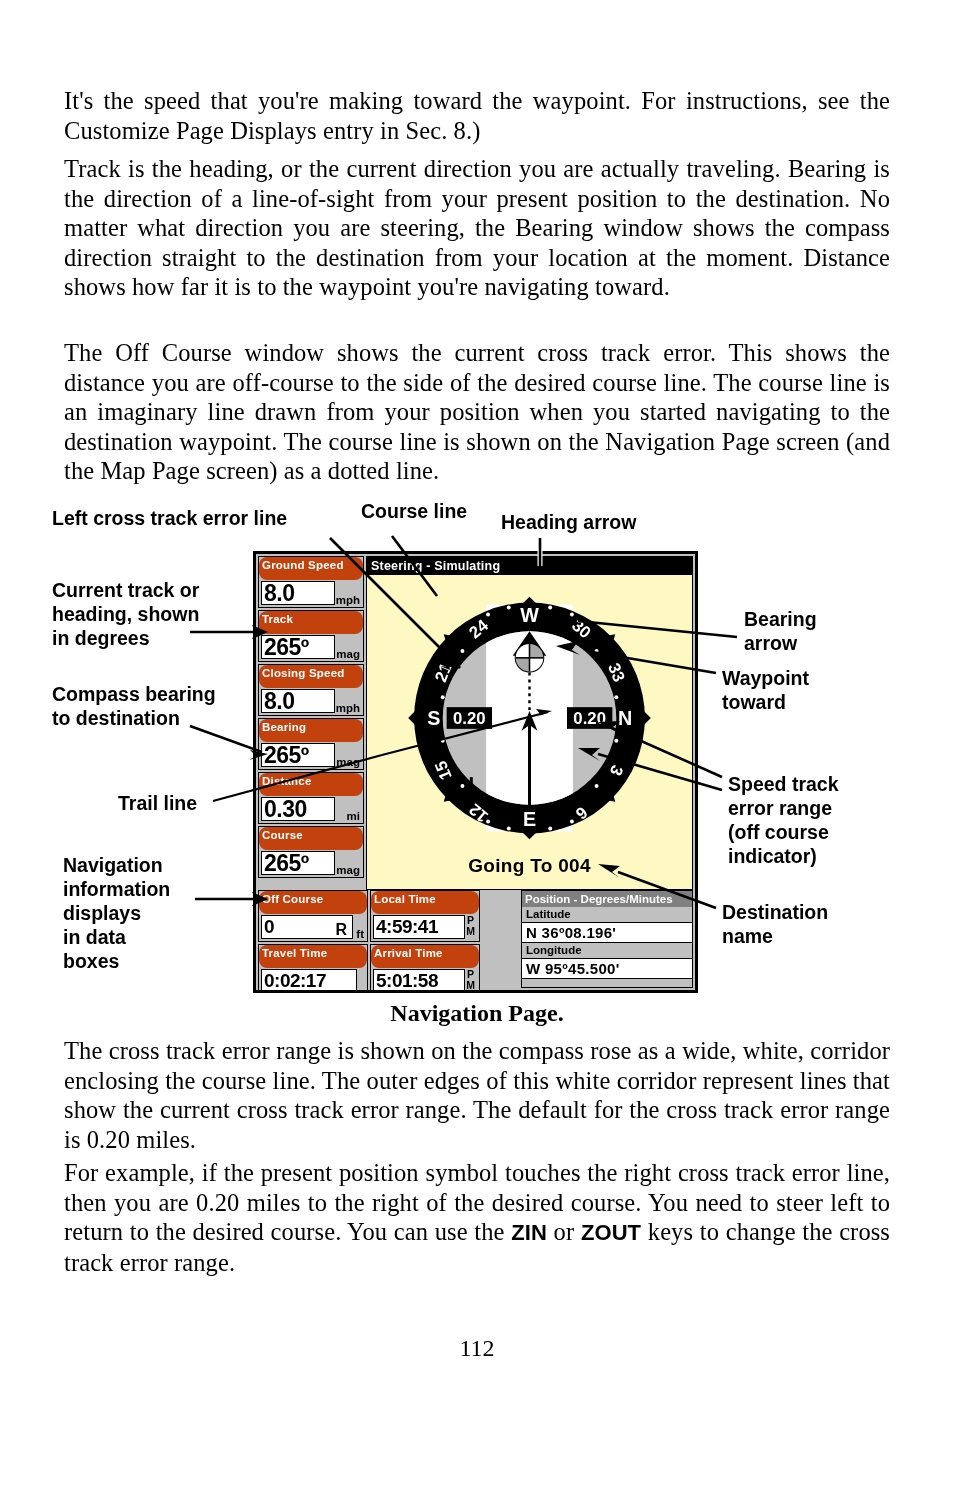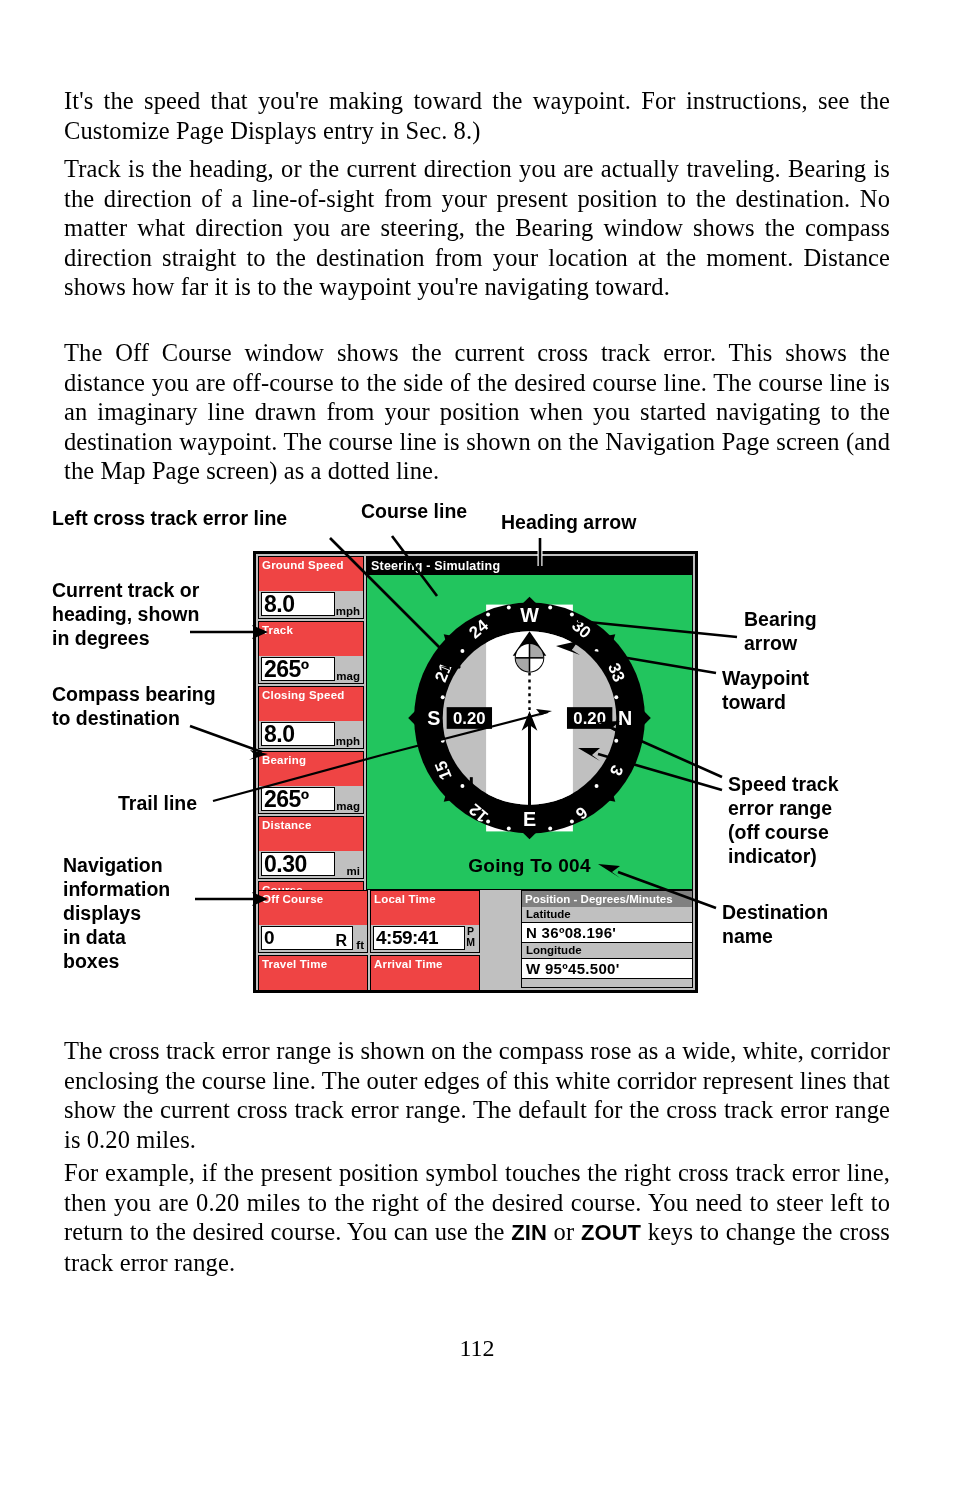--- a/index.html
+++ b/index.html
@@ -113,29 +113,30 @@
     box-sizing: border-box;
   }
   .dbox {
     border: 1px solid #000;
     background: #c0c0c0;
     margin-bottom: 2px;
     box-sizing: border-box;
     position: relative;
   }
   .dbox .hdr {
-    background: #ef4444;
+    background: #c2410c;
     color: #ffffff;
     font-size: 11.5px;
     font-weight: bold;
     line-height: 14px;
-    padding: 1px 0 19px 3px;
+    padding: 1px 0 8px 3px;
     letter-spacing: 0.2px;
     white-space: nowrap;
     overflow: hidden;
+    border-radius: 8px;
   }
   .dbox .val {
     position: relative;
     height: 27px;
     background: #c0c0c0;
   }
   .dbox .valbox {
     position: absolute;
     left: 2px; top: 1px;
     width: 74px;
@@ -178,21 +179,21 @@
     font-weight: bold;
     line-height: 11px;
     color: #000;
     text-align: center;
   }
 
   
   .rosepanel {
     flex: 1 1 auto;
     position: relative;
-    background: #22c55e;
+    background: #fef9c3;
     margin: 2px 2px 0 0;
     border: 1px solid #000;
     box-sizing: border-box;
     overflow: hidden;
   }
   .steering-bar {
     background: #000;
     color: #fff;
     font-size: 12.5px;
     font-weight: bold;
@@ -531,20 +532,21 @@
 
     <line x1="722" y1="777" x2="612" y2="728" stroke="#000" stroke-width="2.6"></line>
     <polygon points="598,722 620,721 612,728 620,734" fill="#000"></polygon>
     <line x1="722" y1="790" x2="598" y2="754" stroke="#000" stroke-width="2.6"></line>
     <polygon points="578,748 600,748 592,755 600,761" fill="#000"></polygon>
 
     <line x1="716" y1="908" x2="618" y2="872" stroke="#000" stroke-width="2.6"></line>
     <polygon points="598,864 620,866 612,872 620,878" fill="#000"></polygon>
   </svg>
 
+  <div class="caption">Navigation Page.</div>
 
   <div class="para" id="p4">The cross track error range is shown on the compass rose as a wide, white, corridor enclosing the course line. The outer edges of this white corridor represent lines that show the current cross track error range. The default for the cross track error range is 0.20 miles.</div>
 
   <div class="para" id="p5"><span>For example, if the present position symbol touches the right cross track error line, then you are 0.20 miles to the right of the desired course. You need to steer left to return to the desired course. You can use the </span><b>ZIN</b><span> or </span><b>ZOUT</b><span> keys to change the cross track error range.</span></div>
 
   <div class="pagenum">112</div>
 
 </div>
 
 </body></html>

